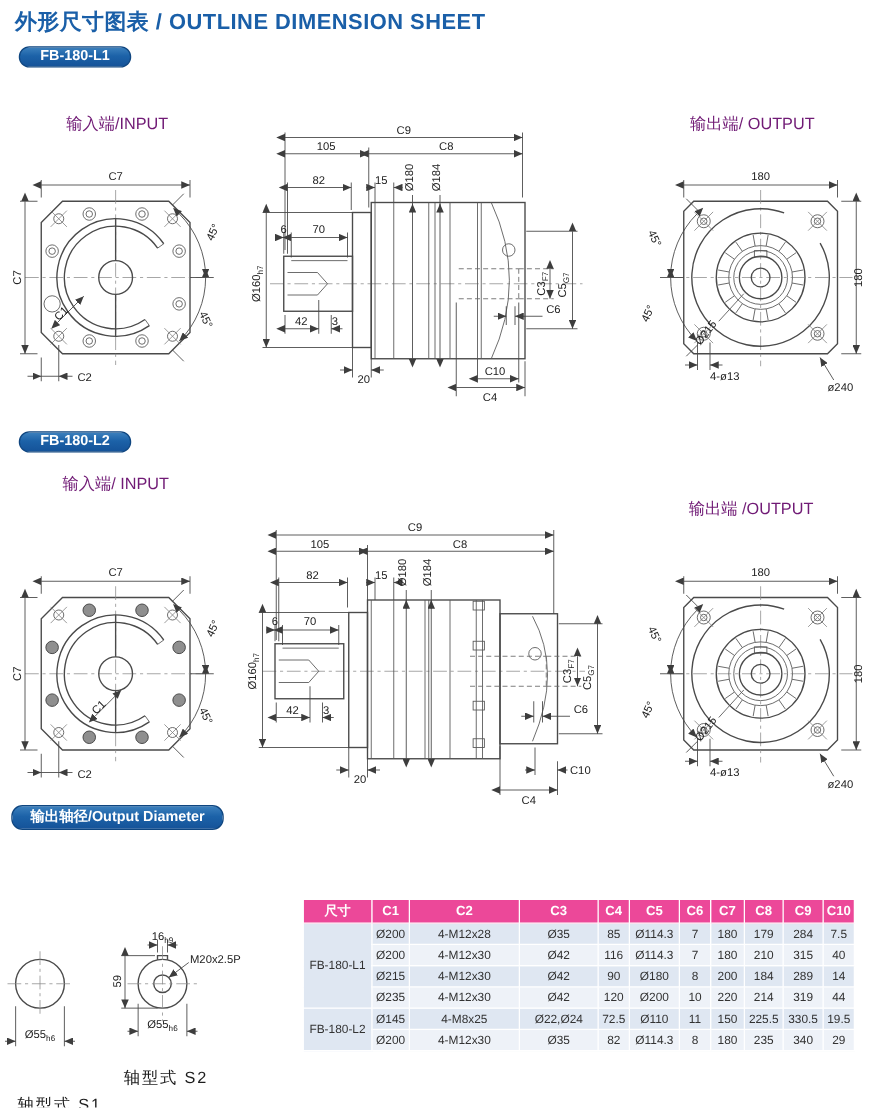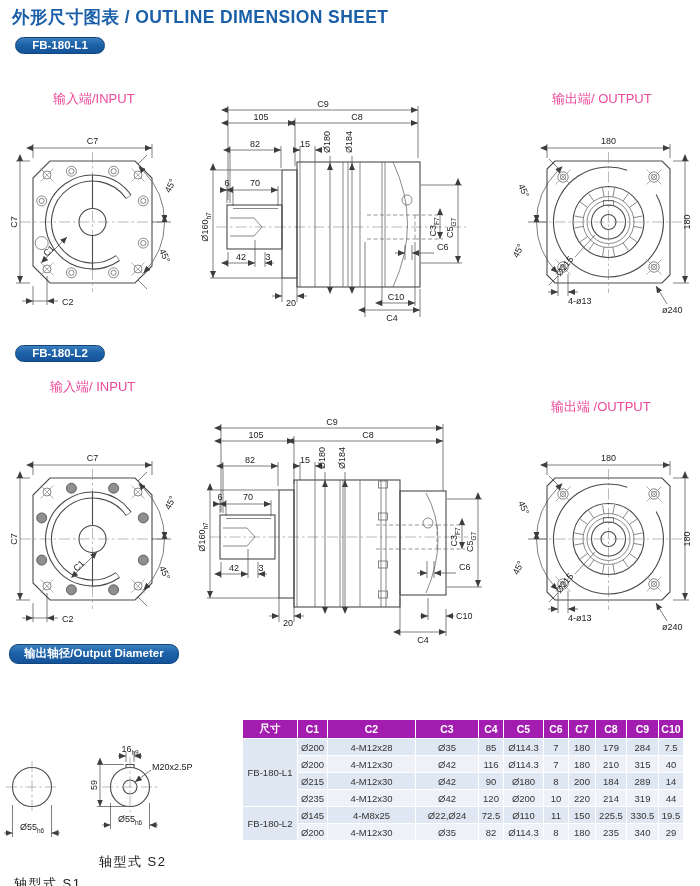--- a/index.html
+++ b/index.html
@@ -1,36 +1,36 @@
 <!DOCTYPE html>
 <html><head>
 <meta charset="utf-8">
 <style>
   html,body{margin:0;padding:0;}
   body{width:700px;height:886px;background:#ffffff;font-family:"Liberation Sans","DejaVu Sans",sans-serif;position:relative;overflow:hidden;}
   .abs{position:absolute;}
   #title{left:12px;top:5px;font-size:17.5px;font-weight:bold;color:#1a5fa8;letter-spacing:.4px;text-align:right;}
   .badge{position:absolute;background:linear-gradient(180deg,#3c80bd 0%,#1c62a8 45%,#155399 100%);border:1.6px solid #0f4680;border-radius:9px;color:#fff;font-size:11.5px;font-weight:bold;text-align:center;padding:1px 0 2px 0;}
-  .vlabel{position:absolute;font-size:13px;color:#ec4899;}
+  .vlabel{position:absolute;font-size:13px;color:#701a75;}
   .slabel{position:absolute;font-size:13px;color:#1c1c1c;letter-spacing:1.5px;}
   .foot{position:absolute;left:232px;top:850px;font-size:10.5px;color:#2b2b2b;line-height:14.5px;}
   
   svg{overflow:visible;}
   .ol{fill:none;stroke:#4a4a4a;stroke-width:1.1;}
   .tl{fill:none;stroke:#585858;stroke-width:.7;}
   .xl{fill:none;stroke:#7a7a7a;stroke-width:.6;}
   .dl{fill:none;stroke:#474747;stroke-width:.7;}
   .cl{fill:none;stroke:#8a8a8a;stroke-width:.6;stroke-dasharray:11 3 2.5 3;}
   .hl{fill:none;stroke:#6a6a6a;stroke-width:.7;stroke-dasharray:4 2.5;}
   .fillhole{fill:#8f8f8f;stroke:#4a4a4a;stroke-width:.8;}
   .dt{fill:#222;font-size:9px;font-family:"Liberation Sans",sans-serif;}
   .sub{font-size:6.5px;}
   
   .spec{border-collapse:collapse;table-layout:fixed;width:441px;}
-  .spec th{background:#a21caf;color:#fff;font-size:10.5px;font-weight:bold;border:1.5px solid #fff;padding:2px 0;text-align:center;}
+  .spec th{background:#ec4899;color:#fff;font-size:10.5px;font-weight:bold;border:1.5px solid #fff;padding:2px 0;text-align:center;}
   .spec td{text-align:center;border:1.5px solid #fff;padding:2.5px 0;color:#333;font-size:9.5px;}
   .spec tr.odd td{background:#dfe7f2;}
   .spec tr.even td{background:#eef2f8;}
   .spec td.group{background:#cfdbea;}
 </style>
 </head>
 <body>
 
 <svg width="0" height="0" style="position:absolute">
   <defs>

